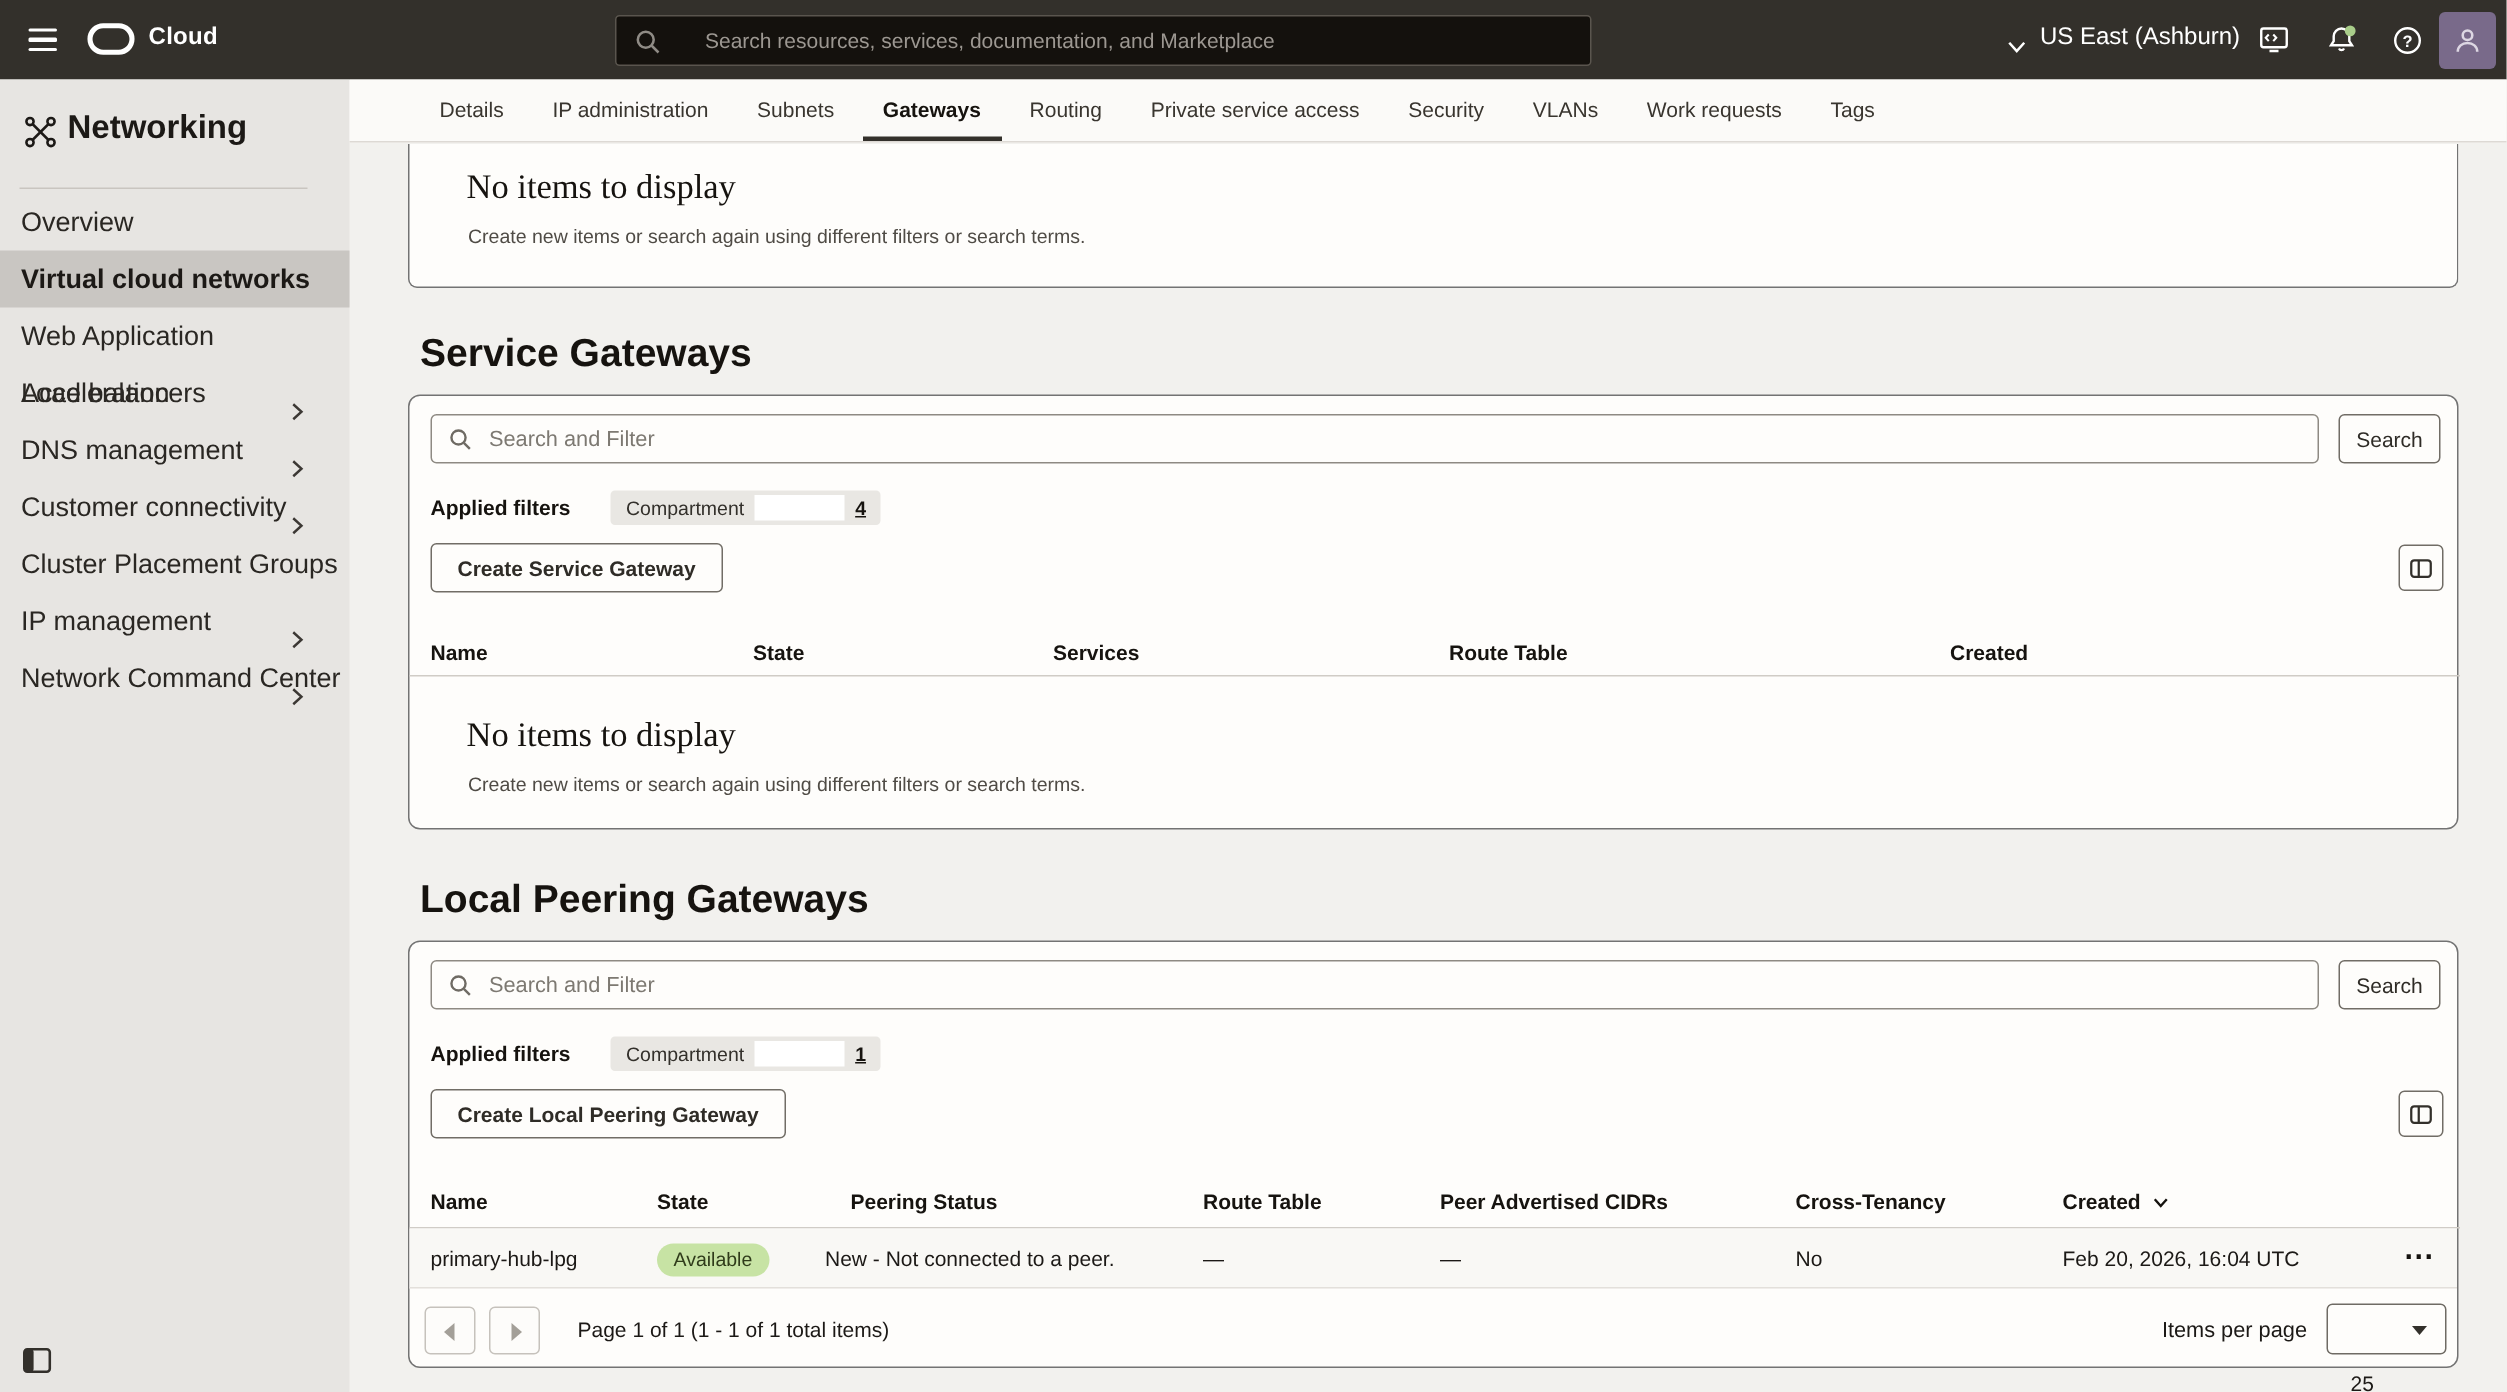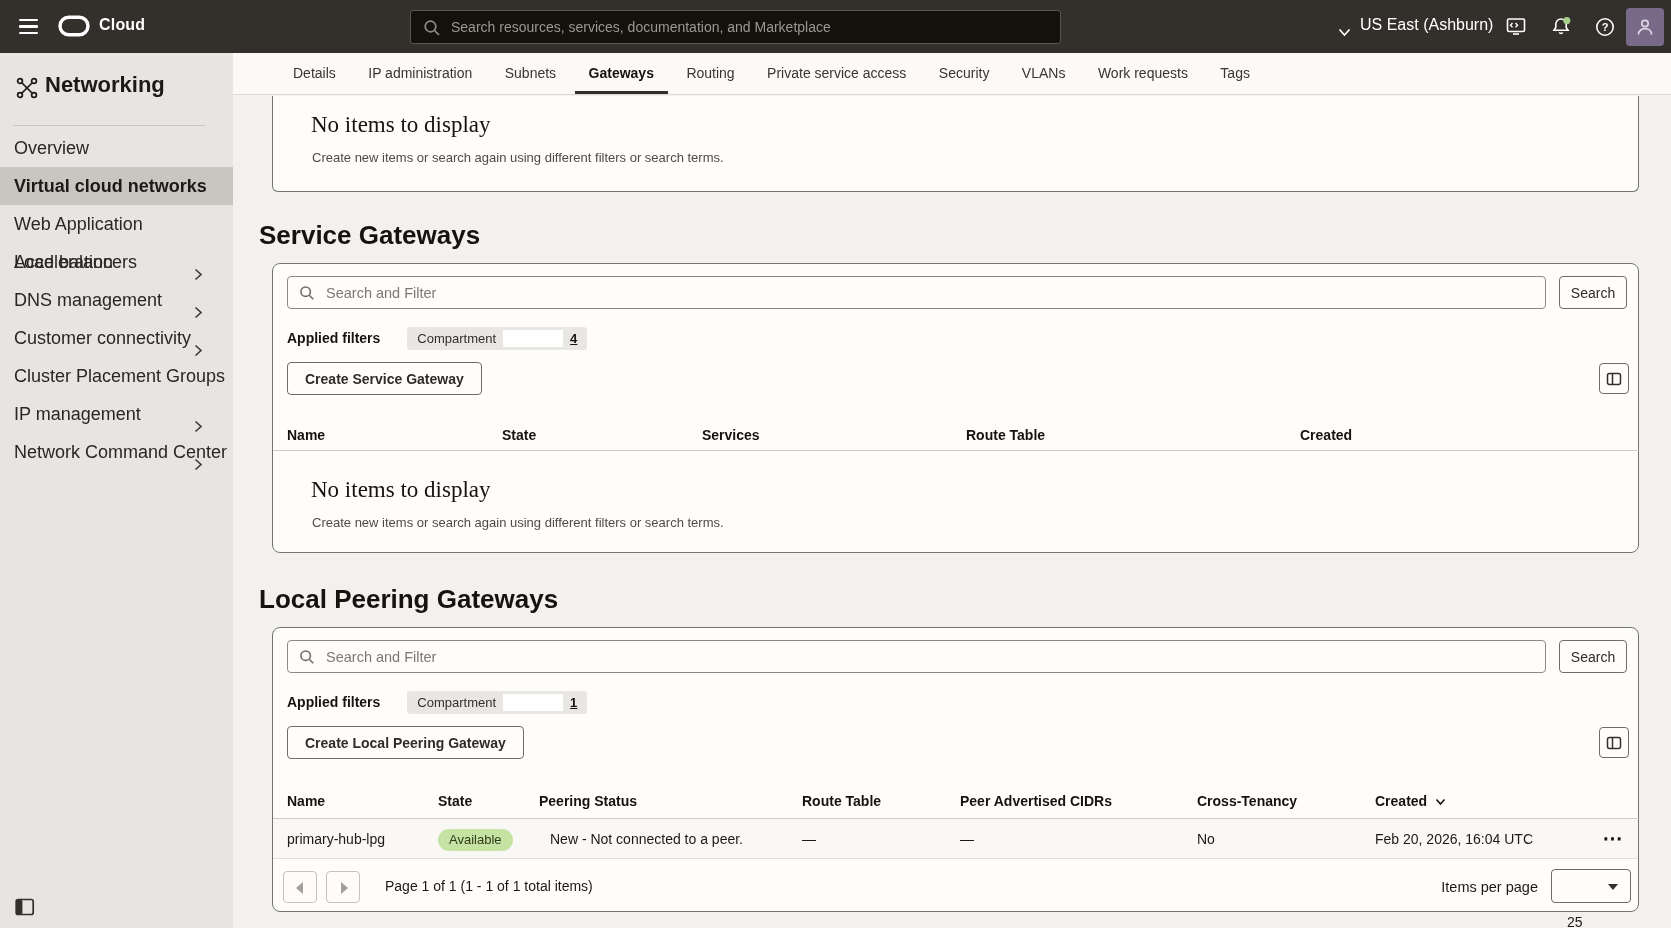--- a/index.html
+++ b/index.html
@@ -9,21 +9,21 @@
   
   .topbar { position:absolute; left:0; top:0; width:1671px; height:53px; background:#33302b; }
   .hamburger { position:absolute; left:19px; top:19px; width:20px; height:16px; cursor:pointer; }
   .hamburger span { display:block; width:19px; height:2.4px; background:#fff; border-radius:1px; margin-bottom:4px; }
   .logo { position:absolute; left:58px; top:15px; }
   .brand { position:absolute; left:99px; top:16px; color:#fff; font-size:16px; font-weight:600; letter-spacing:.2px; }
   .tb-search { position:absolute; left:410px; top:10px; width:651px; height:34px; background:#14110d;
     border:1px solid #5a554e; border-radius:3px; }
   .tb-search svg { position:absolute; left:12px; top:8px; }
   .tb-search input { position:absolute; left:0; top:0; width:100%; height:100%; background:transparent; border:none;
-    outline:none; padding-left:40px; font-size:14px; color:#14b8a6; font-family:"Liberation Sans",sans-serif; }
+    outline:none; padding-left:59px; font-size:14px; color:#14b8a6; font-family:"Liberation Sans",sans-serif; }
   .tb-search input::placeholder { color:#9c9791; }
   .region-chevron { position:absolute; left:1338px; top:23px; }
   .region-label { position:absolute; left:1360px; top:16px; color:#fff; font-size:16px; }
   .tb-icon { position:absolute; top:17px; }
   .avatar { position:absolute; left:1626px; top:8px; width:38px; height:38px; background:#796a8a; border-radius:4px; }
   .avatar svg { position:absolute; left:8px; top:8px; }
 
   
   .sidebar { position:absolute; left:0; top:53px; width:233px; height:875px; background:#e7e5e2; }
   .sb-head-icon { position:absolute; left:15px; top:23px; }
@@ -37,21 +37,21 @@
 
   
   .main { position:absolute; left:233px; top:53px; width:1438px; height:745px; }
   .tabbar { position:absolute; left:0; top:0; width:1438px; height:42px; background:#fbfaf8;
     border-bottom:1px solid #ddd9d4; padding-left:46px; white-space:nowrap; }
   .tab { display:inline-block; padding:0 14px; line-height:41px; font-size:14px; color:#39352f; cursor:pointer; }
   .tab.active { font-weight:700; color:#16130f; box-shadow:inset 0 -3px 0 #33302b; }
 
   .card, .panel-cut { position:absolute; background:#fefdfb; border:1px solid #737373; }
   .panel-cut { left:39px; top:43px; width:1367px; height:96px; border-top:none; border-radius:0 0 6px 6px; }
-  .h2 { position:absolute; left:26px; font-size:26px; line-height:36px; font-weight:700; color:#16130f; }
+  .h2 { position:absolute; left:47px; font-size:26px; line-height:36px; font-weight:700; color:#16130f; }
   #h2-sg { top:164px; } #h2-lpg { top:528px; }
   .card { border-radius:8px; left:39px; width:1367px; }
   #card-sg { top:210px; height:290px; }
   #card-lpg { top:574px; height:285px; }
 
   .es-title { position:absolute; left:38px; font-family:"Liberation Serif", serif; font-size:23px; line-height:28px;
     font-weight:500; color:#16130f; }
   .es-sub { position:absolute; left:39px; font-size:13px; line-height:16px; color:#4f4b45; }
   .panel-cut .es-title { top:15px; } .panel-cut .es-sub { top:54px; }
   .card .es-title { top:212px; } .card .es-sub { top:251px; }
@@ -302,21 +302,21 @@
     <button class="btn colpick-btn">
       <svg width="16" height="16" viewBox="0 0 16 16">
           <rect x="1.5" y="2.5" width="13" height="11" rx="2" fill="none" stroke="#33302b" stroke-width="1.5"></rect>
           <line x1="6.5" y1="2.5" x2="6.5" y2="13.5" stroke="#33302b" stroke-width="1.5"></line>
         </svg>
     </button>
 
     <div class="thead">
       <span class="th" style="left:14px;">Name</span>
       <span class="th" style="left:165px;">State</span>
-      <span class="th" style="left:266px;">Peering Status</span>
+      <span class="th" style="left:294px;">Peering Status</span>
       <span class="th" style="left:529px;">Route Table</span>
       <span class="th" style="left:687px;">Peer Advertised CIDRs</span>
       <span class="th" style="left:924px;">Cross-Tenancy</span>
       <span class="th" style="left:1102px;">
         <span>Created</span><span class="sort-ico"><svg width="11" height="8" viewBox="0 0 11 8">
               <polyline points="1.5,1.5 5.5,6 9.5,1.5" fill="none" stroke="#16130f" stroke-width="1.6"></polyline>
             </svg></span>
       </span>
     </div>
 

